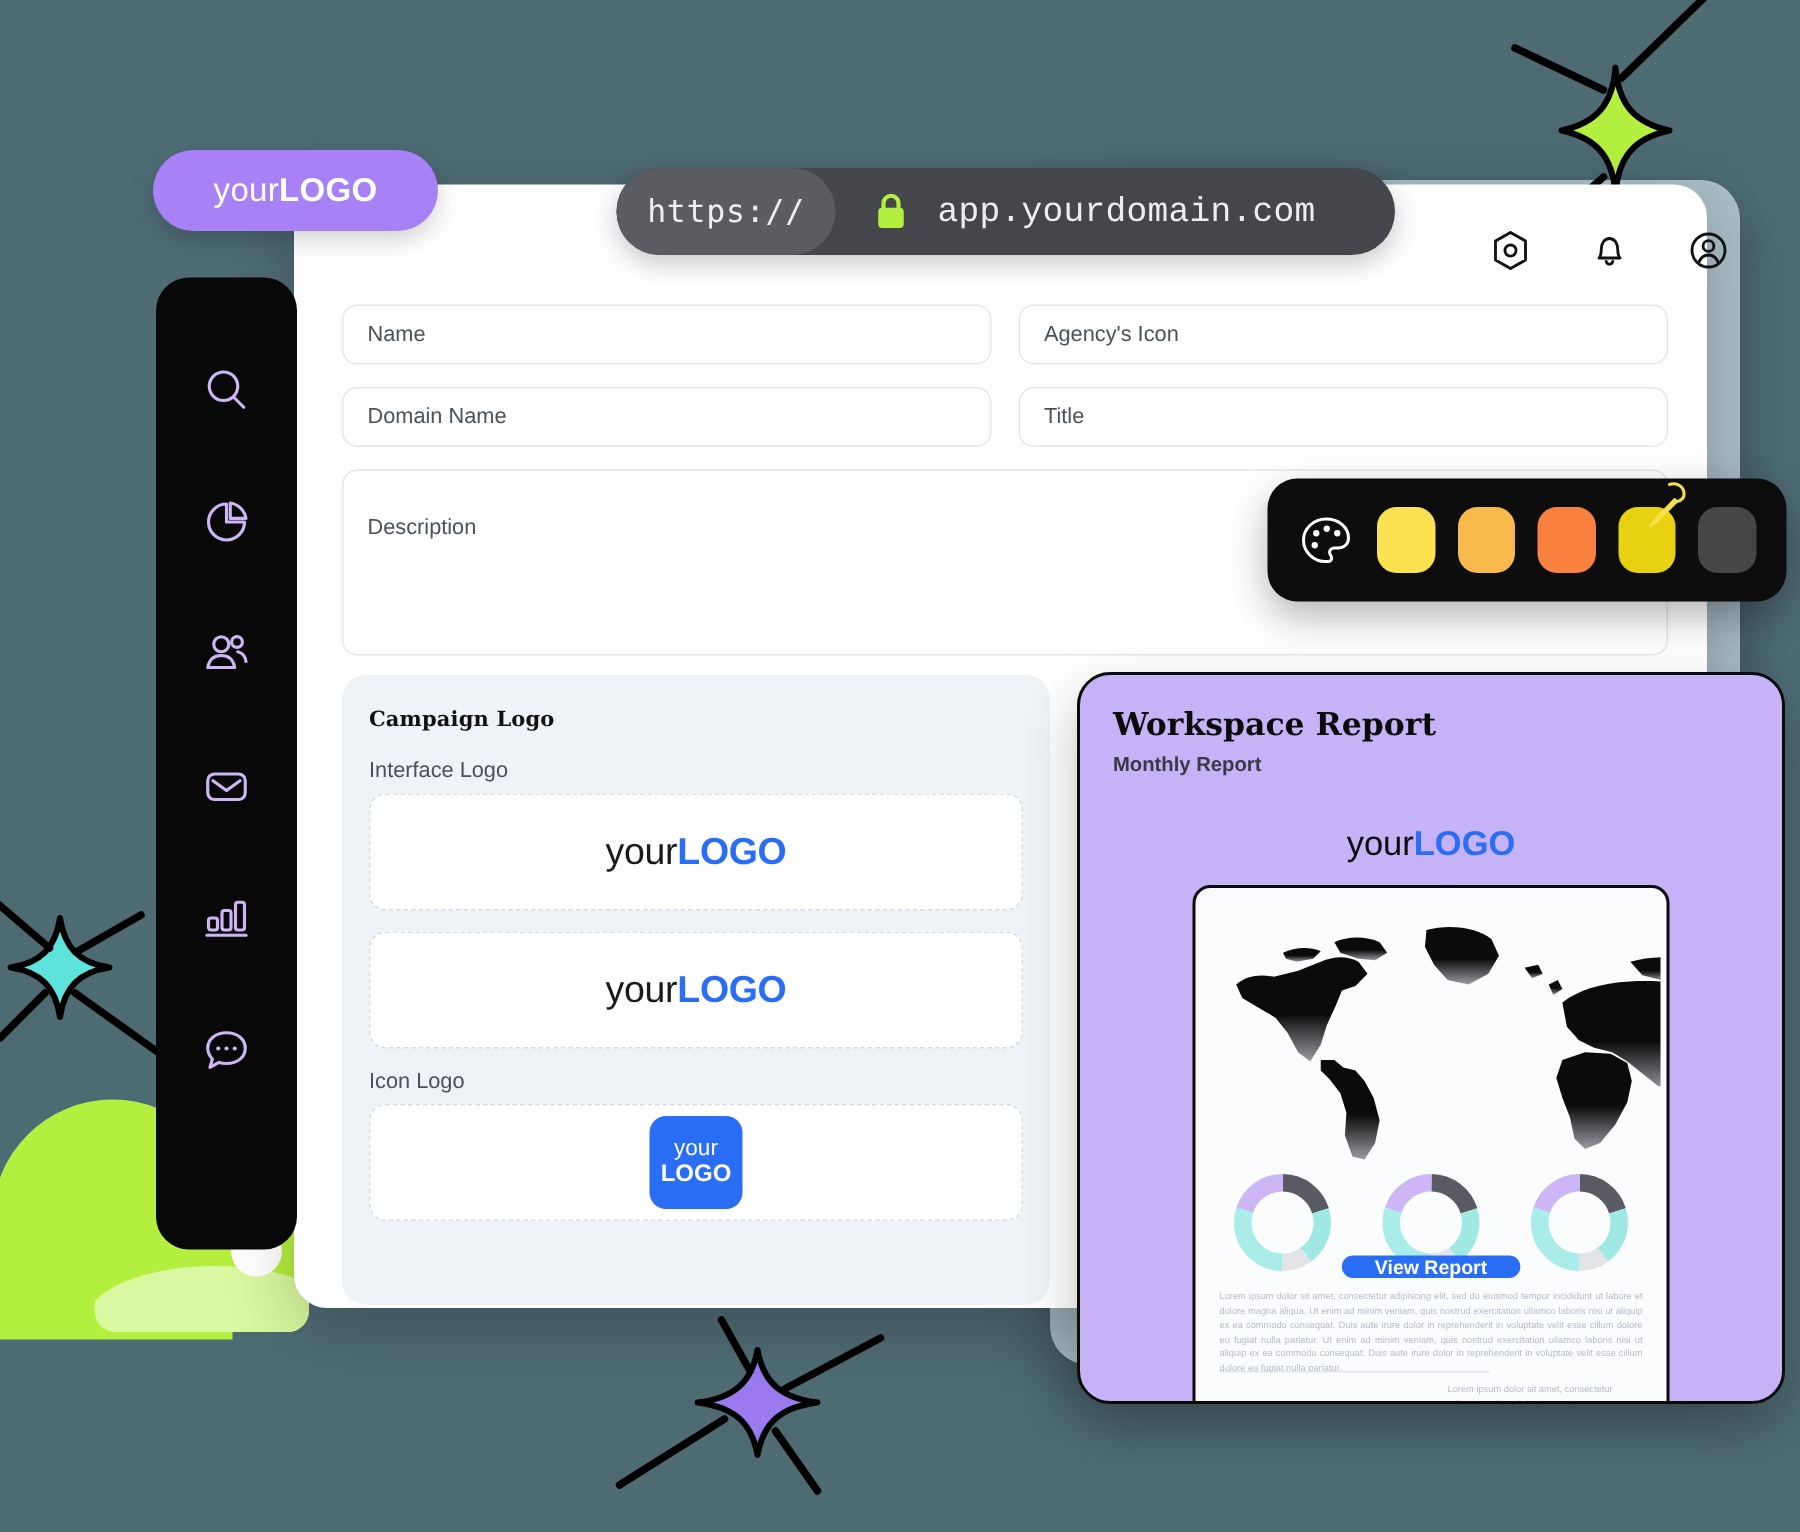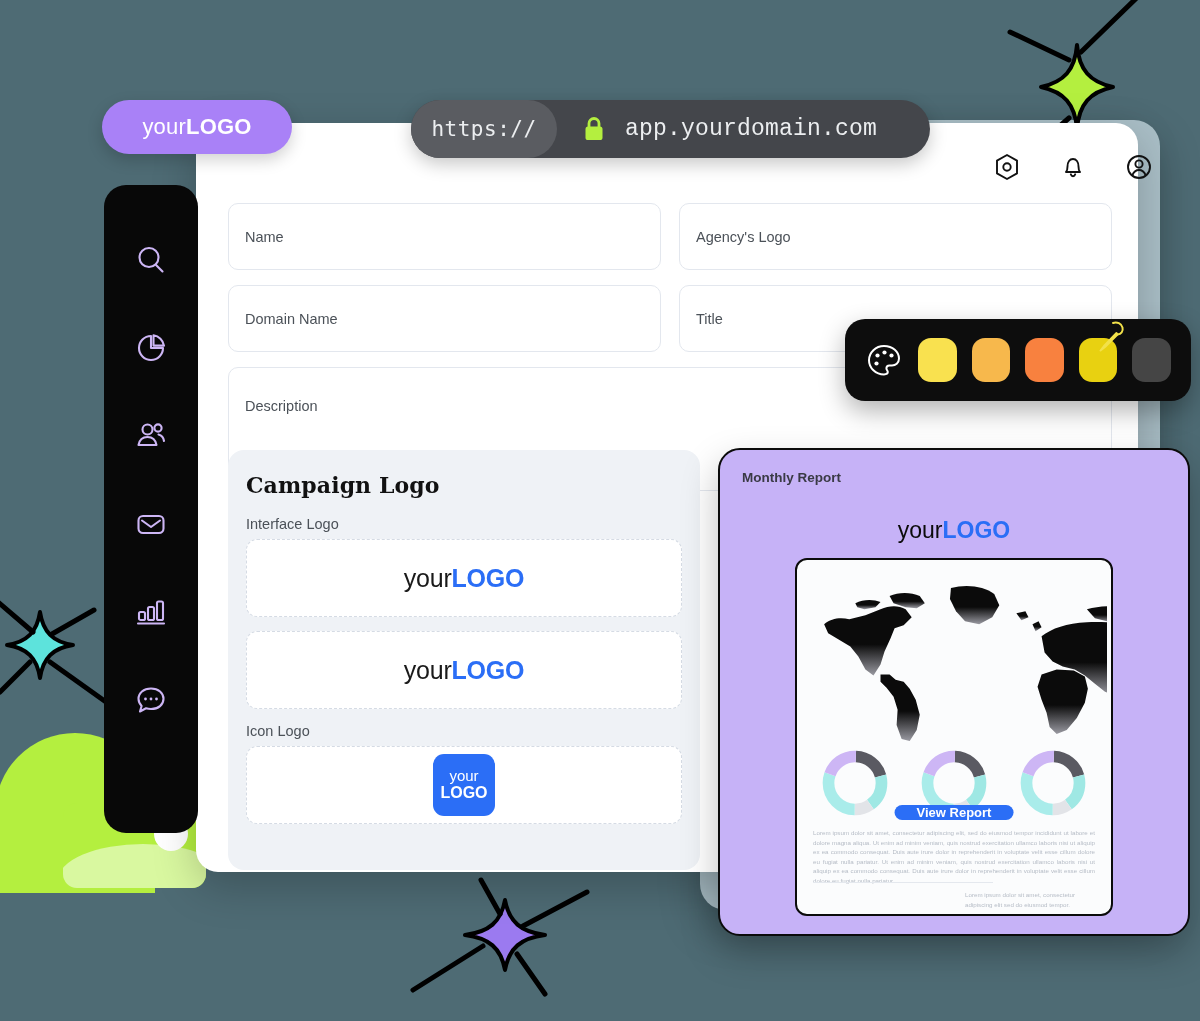--- a/index.html
+++ b/index.html
@@ -55,21 +55,21 @@
     background: #a981f7; border-radius: 27px;
     display: flex; align-items: center; justify-content: center;
     color: #fff; font-size: 22px; letter-spacing: .2px;
     box-shadow: 0 6px 16px rgba(0,0,0,.18);
     z-index: 30;
   }
   #logo-badge .b { font-weight: 700; }
 
   
   #url-bar {
-    position: absolute; left: 411px; top: 100px; width: 519px; height: 58px;
+    position: absolute; left: 411px; top: 112px; width: 519px; height: 58px;
     background: #44464b; border-radius: 29px;
     display: flex; align-items: center;
     z-index: 30;
     box-shadow: 0 6px 18px rgba(0,0,0,.22);
   }
   #url-scheme {
     height: 58px; width: 146px; background: #5a5c61; border-radius: 29px;
     display: flex; align-items: center; justify-content: center;
     color: #eceef0; font-family: "DejaVu Sans Mono", monospace;
     font-size: 21px; letter-spacing: .5px;
@@ -95,21 +95,21 @@
   #header-icons {
     position: absolute; right: 42px; top: 148px;
     display: flex; align-items: center; gap: 28px; z-index: 26;
   }
   #header-icons .hicon { width: 38px; height: 38px; display: flex; align-items: center; justify-content: center; cursor: pointer; }
 
   
   #form-area { position: absolute; left: 228px; top: 203px; width: 884px; z-index: 20; }
   .row { display: flex; gap: 18px; margin-bottom: 15px; }
   .field {
-    flex: 1; height: 67px; background: #fff;
+    flex: 1; height: 40px; background: #fff;
     border: 1px solid #e3e7ee; border-radius: 10px;
     display: flex; align-items: center; padding: 0 16px;
     color: #4b5158; font-size: 14.5px;
   }
   .field.tall { height: 124px; align-items: flex-start; padding-top: 30px; }
 
   
   #color-picker {
     position: absolute; left: 845px; top: 319px; width: 346px; height: 82px;
     background: #0d0d0d; border-radius: 20px;
@@ -121,21 +121,21 @@
   #eyedropper-icon { position: absolute; right: -10px; top: -18px; }
 
   
   #campaign-card {
     position: absolute; left: 228px; top: 450px; width: 472px; height: 420px;
     background: #eff2f6; border-radius: 16px; padding: 22px 18px 0 18px;
     z-index: 20;
   }
   #campaign-title {
     font-family: "DejaVu Serif", serif; font-weight: 700;
-    font-size: 22px; color: #111; margin-bottom: 18px; letter-spacing: .1px;
+    font-size: 14px; color: #111; margin-bottom: 18px; letter-spacing: .1px;
   }
   .upload-label { font-size: 14.5px; color: #4b5158; margin-bottom: 7px; }
   .upload-zone {
     background: #fff; border: 1.6px dashed #d5dbe4; border-radius: 11px;
     height: 78px; display: flex; align-items: center; justify-content: center;
     margin-bottom: 14px;
   }
   .logo-text { font-size: 25px; color: #1a1a1a; letter-spacing: -.2px; }
   .logo-text .b { font-weight: 700; color: #2b6ef6; }
   .icon-logo {
@@ -239,21 +239,21 @@
         <circle cx="15" cy="15" r="11"></circle>
         <circle cx="15" cy="12" r="3.6"></circle>
         <path d="M8.4 23.2 C9.8 19.6 12.2 18 15 18 C17.8 18 20.2 19.6 21.6 23.2"></path>
       </svg>
     </div>
   </div>
 
   <div id="form-area">
     <div class="row">
       <div class="field">Name</div>
-      <div class="field">Agency's Logo</div>
+      <div class="field">Agency's Icon</div>
     </div>
     <div class="row">
       <div class="field">Domain Name</div>
       <div class="field">Title</div>
     </div>
     <div class="row">
       <div class="field tall">Description</div>
     </div>
   </div>
 
@@ -359,20 +359,21 @@
     <div class="swatch" style="background:#e8d111">
       <svg id="eyedropper-icon" width="30" height="34" viewBox="0 0 30 34" fill="none" stroke="#f2e14a" stroke-width="2">
         <path d="M16 3 C20 1.5 24.5 3.5 25.5 7.5 C26.5 11.5 24 14 20.5 14.5" stroke-linecap="round"></path>
         <path d="M19.5 13 L7 26 L3.5 30.5 L8 27 L20.5 14.5 Z" stroke-linejoin="round"></path>
       </svg>
     </div>
     <div class="swatch" style="background:#454545"></div>
   </div>
 
   <div id="report-panel">
+    <div id="report-title">Workspace Report</div>
     <div id="report-subtitle">Monthly Report</div>
     <div id="report-logo">
       <span>your</span><span class="b">LOGO</span>
     </div>
 
     <div id="report-sheet">
       <svg id="world-map" viewBox="0 0 600 330" height="170">
         <defs>
           <linearGradient id="mapfade" x1="0" y1="0" x2="0" y2="1">
             <stop offset="0%" stop-color="#0b0b0b"></stop>

